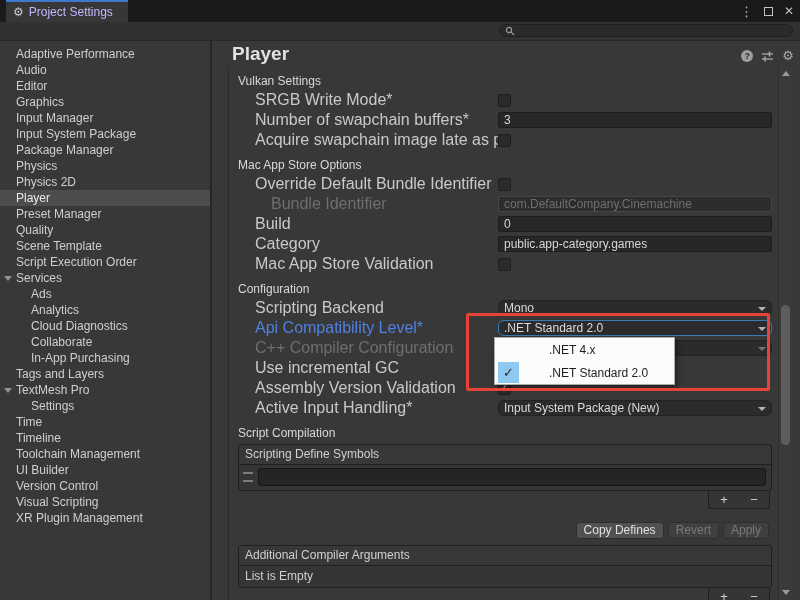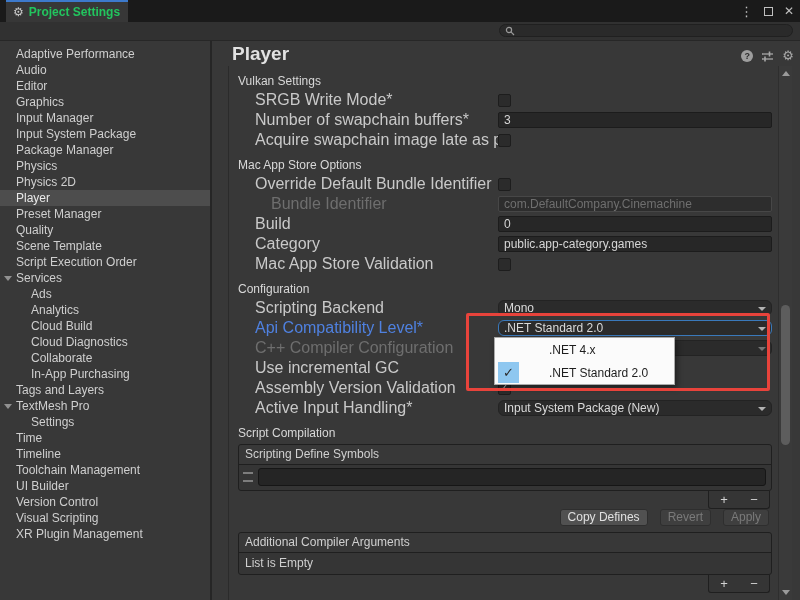--- a/index.html
+++ b/index.html
@@ -8,21 +8,21 @@
     background:#383838;color:#cfcfcf;
     font-family:"Liberation Sans",sans-serif;
     -webkit-font-smoothing:antialiased;
   }
   
   .topbar{position:absolute;left:0;top:0;right:0;height:22px;background:#1a1a1a;}
   .tab{position:absolute;left:6px;top:0;height:22px;width:122px;background:#373737;
        border-top:2px solid #3d7acc;box-sizing:border-box;display:flex;align-items:center;
        gap:5px;padding-left:7px;}
   .tab-gear{font-size:12px;color:#c9c9c9;line-height:1;}
-  .tab-title{font-size:12px;color:#22c55e;white-space:nowrap;font-weight:bold;}
+  .tab-title{font-size:12px;color:#c4b5fd;white-space:nowrap;}
   .win-controls{position:absolute;right:6px;top:0;height:22px;display:flex;align-items:center;gap:11px;}
   .wc-menu{font-size:13px;color:#c0c0c0;line-height:1;}
   .wc-max{width:9px;height:9px;border:1.5px solid #c0c0c0;box-sizing:border-box;}
   .wc-close{font-size:12px;color:#c0c0c0;line-height:1;}
   
   .toolbar{position:absolute;left:0;top:22px;right:0;height:18px;background:#313131;border-bottom:1px solid #272727;}
   .search{position:absolute;left:499px;top:2px;width:294px;height:13px;background:#2a2a2a;
           border:1px solid #202020;border-radius:8px;display:flex;align-items:center;
           padding-left:5px;box-sizing:border-box;gap:4px;}
   .search input{flex:1;background:transparent;border:none;outline:none;color:#ddd;font-size:11px;height:11px;padding:0;font-family:"Liberation Sans",sans-serif;}
@@ -72,21 +72,21 @@
   .sc-box.second{margin-top:6px;}
   .sc-head{height:19px;line-height:19px;padding-left:6px;font-size:12px;color:#d0d0d0;
            border-bottom:1px solid #1f1f1f;background:#383838;border-radius:3px 3px 0 0;}
   .sc-body{display:flex;align-items:center;gap:5px;padding:3px 5px 4px 4px;}
   .handle{width:10px;height:6px;border-top:2px solid #7d7d7d;border-bottom:2px solid #7d7d7d;box-sizing:content-box;}
   .sc-input{flex:1;height:18px;background:#252525;border:1px solid #161616;border-radius:3px;box-sizing:border-box;}
   .footwrap{display:flex;justify-content:flex-end;margin-right:5px;}
   .sc-foot{width:60px;height:17px;background:#353535;border:1px solid #1f1f1f;border-top:none;
            border-radius:0 0 3px 3px;display:flex;align-items:center;justify-content:space-around;}
   .pm{font-size:13px;color:#d2d2d2;line-height:1;cursor:default;}
-  .btn-row{display:flex;justify-content:flex-end;gap:12px;margin:0 6px 0 0;}
+  .btn-row{display:flex;justify-content:flex-end;gap:4px;margin:13px 6px 0 0;}
   .btn{height:17px;line-height:15px;padding:0 7px;font-size:12px;border-radius:3px;
        background:#515151;border:1px solid #2e2e2e;color:#e0e0e0;box-sizing:border-box;}
   .btn.disabled{background:#3f3f3f;color:#7a7a7a;}
   .sc-row{height:21px;line-height:21px;padding-left:6px;font-size:12px;color:#cfcfcf;}
   
   .vscroll{position:absolute;left:778px;top:66px;width:14px;height:534px;background:#3a3a3a;
            border-left:1px solid #2e2e2e;box-sizing:border-box;}
   .vs-up{position:absolute;left:3px;top:5px;width:0;height:0;
          border-left:4px solid transparent;border-right:4px solid transparent;border-bottom:5px solid #9a9a9a;}
   .vs-down{position:absolute;left:3px;bottom:5px;width:0;height:0;
@@ -138,21 +138,20 @@
     <div class="side-item"><span>Physics</span></div>
     <div class="side-item"><span>Physics 2D</span></div>
     <div class="side-item sel"><span>Player</span></div>
     <div class="side-item"><span>Preset Manager</span></div>
     <div class="side-item"><span>Quality</span></div>
     <div class="side-item"><span>Scene Template</span></div>
     <div class="side-item"><span>Script Execution Order</span></div>
     <div class="side-item"><span class="fold"></span><span>Services</span></div>
     <div class="side-item lvl1"><span>Ads</span></div>
     <div class="side-item lvl1"><span>Analytics</span></div>
-    <div class="side-item lvl1"><span>Cloud Build</span></div>
     <div class="side-item lvl1"><span>Cloud Diagnostics</span></div>
     <div class="side-item lvl1"><span>Collaborate</span></div>
     <div class="side-item lvl1"><span>In-App Purchasing</span></div>
     <div class="side-item"><span>Tags and Layers</span></div>
     <div class="side-item"><span class="fold"></span><span>TextMesh Pro</span></div>
     <div class="side-item lvl1"><span>Settings</span></div>
     <div class="side-item"><span>Time</span></div>
     <div class="side-item"><span>Timeline</span></div>
     <div class="side-item"><span>Toolchain Management</span></div>
     <div class="side-item"><span>UI Builder</span></div>

